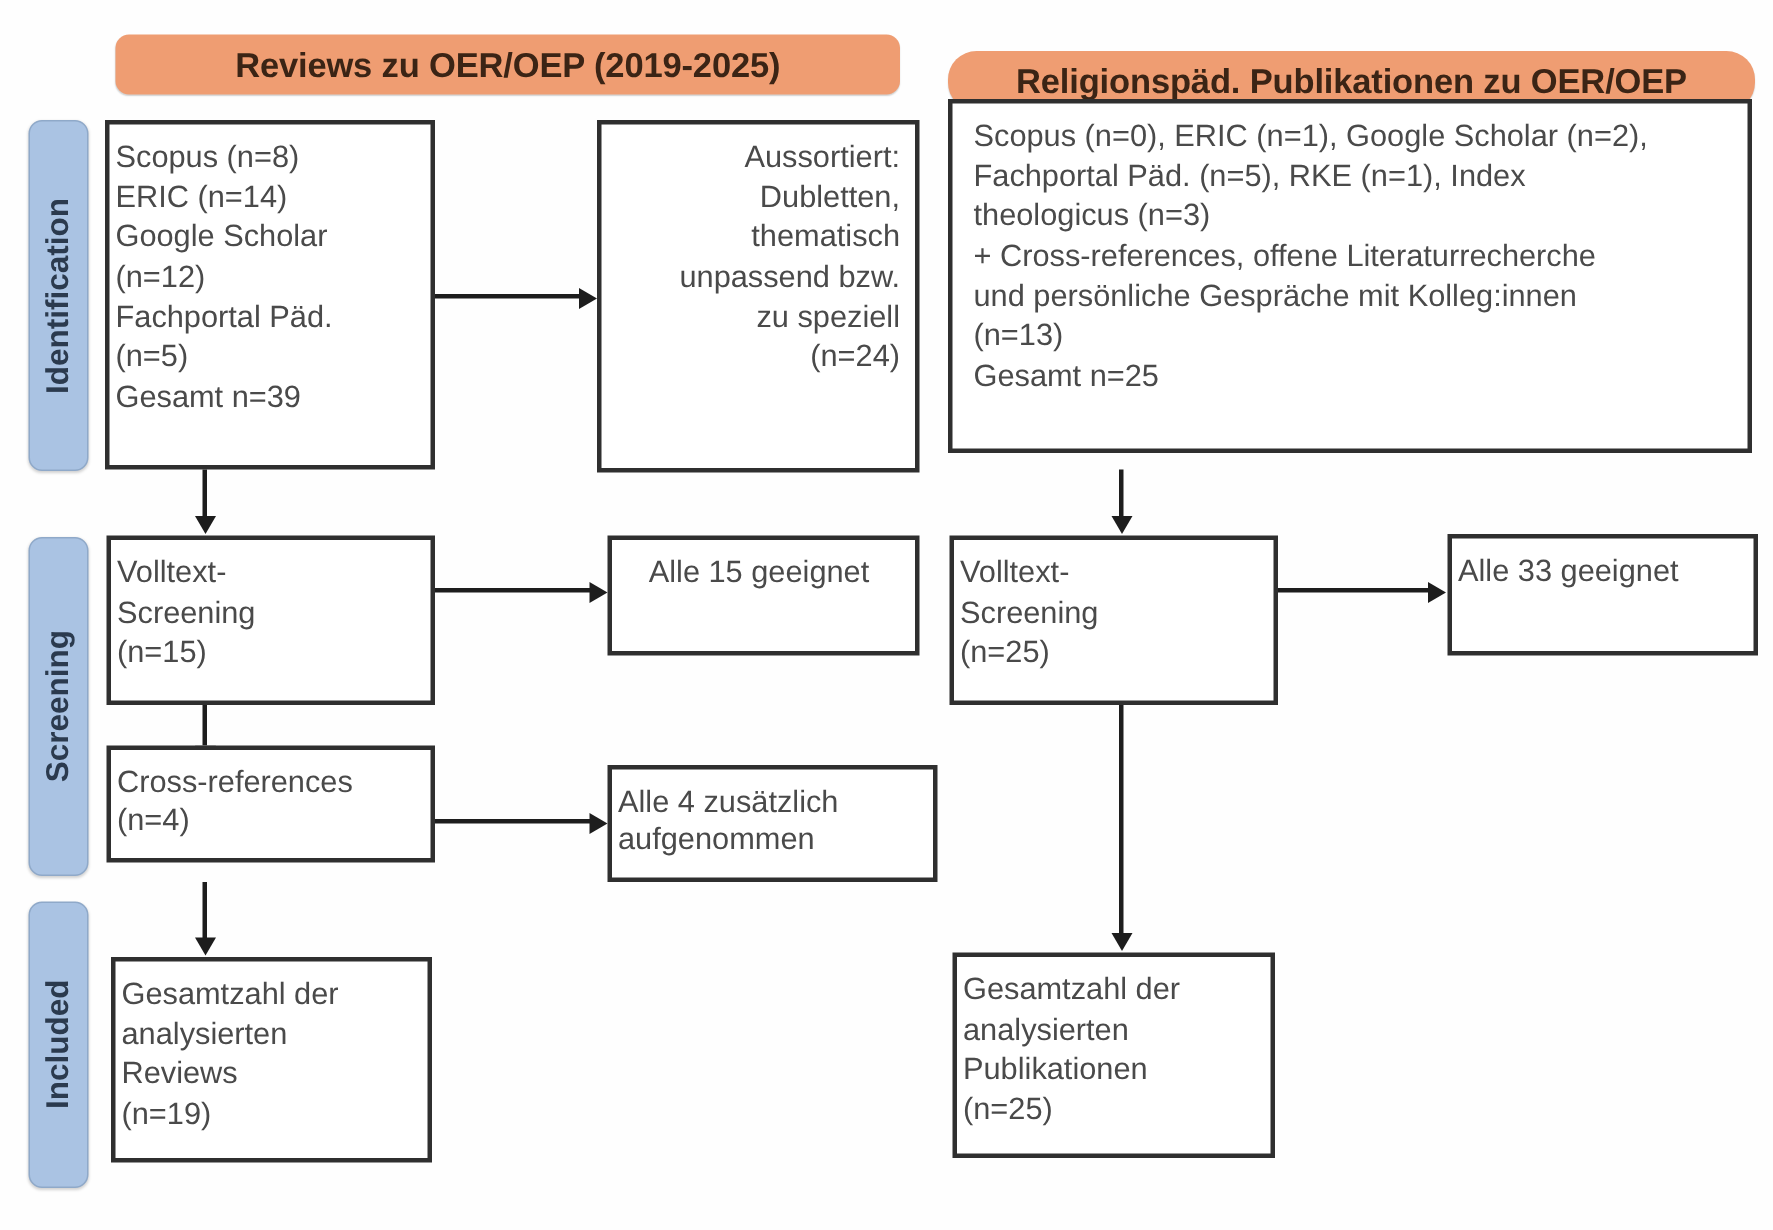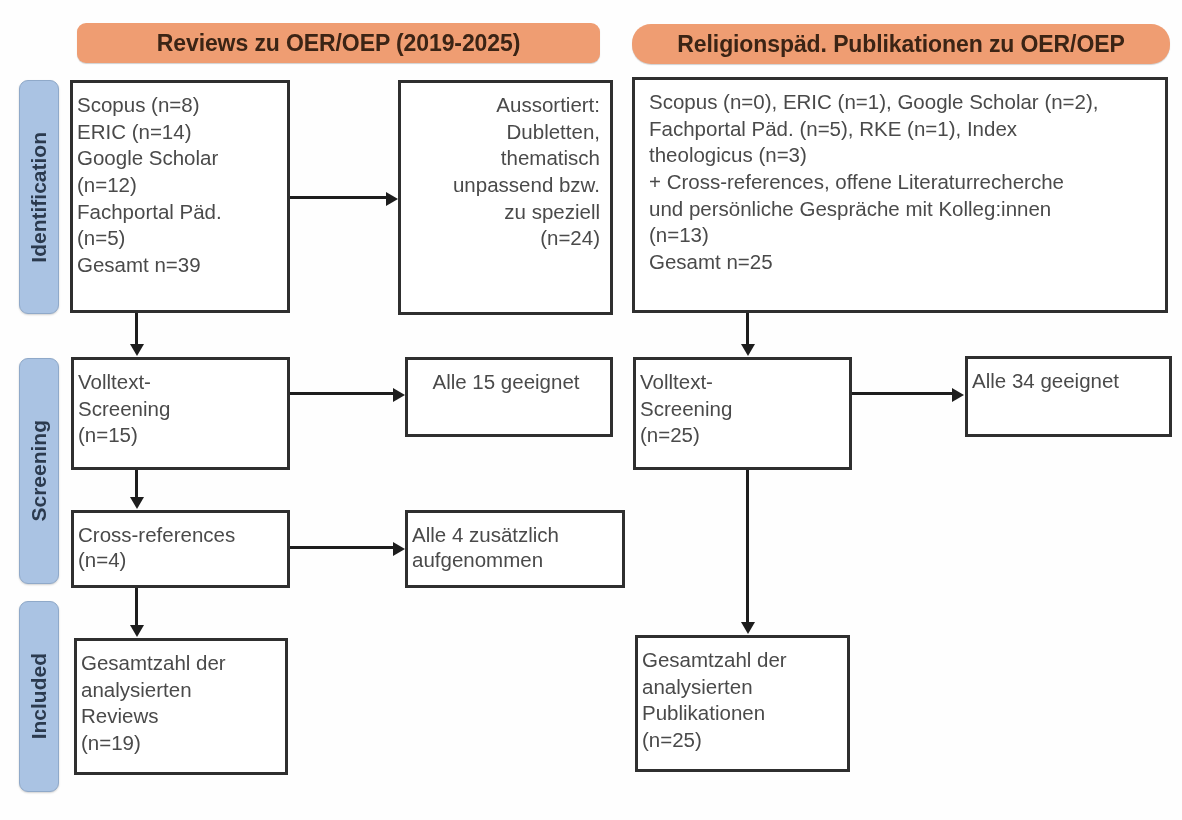--- a/index.html
+++ b/index.html
@@ -39,21 +39,21 @@
          border-top:7px solid transparent;border-bottom:7px solid transparent;
          border-left:12px solid #1d1d1d;}
 </style>
 </head>
 <body>
 
 <div id="canvas">
 
   <div class="hdr" style="left:77px;top:23px;width:523px;height:40px;text-align:right;">Reviews zu OER/OEP (2019-2025)</div>
 
-  <div class="hdr" style="left:632px;top:24px;width:538px;height:40px;border-radius:19px;">Religionspäd. Publikationen zu OER/OEP</div>
+  <div class="hdr" style="left:632px;top:34px;width:538px;height:40px;border-radius:19px;">Religionspäd. Publikationen zu OER/OEP</div>
 
   <div class="pill" style="left:19px;top:80px;height:232px;">
     <span>Identification</span>
   </div>
 
   <div class="pill" style="left:19px;top:358px;height:224px;">
     <span>Screening</span>
   </div>
 
   <div class="pill" style="left:19px;top:601px;height:189px;">
@@ -86,53 +86,53 @@
 (n=15)</div>
 
   <div class="box" style="left:405px;top:357px;width:208px;height:80px;text-align:center;">Alle 15 geeignet</div>
 
   <div class="ln hl" style="left:290px;top:392px;width:104px;"></div>
   <div class="arw-r" style="left:393px;top:387.5px;"></div>
 
   <div class="ln vl" style="left:135px;top:470px;height:28px;"></div>
   <div class="arw-d" style="left:129.5px;top:497px;"></div>
 
-  <div class="box tight" style="left:71px;top:510px;width:219px;height:78px;">Cross-references
+  <div class="box tight" style="left:71px;top:497px;width:219px;height:78px;">Cross-references
 (n=4)</div>
 
   <div class="box tight" style="left:405px;top:510px;width:220px;height:78px;">Alle 4 zusätzlich
 aufgenommen</div>
 
   <div class="ln hl" style="left:290px;top:546px;width:104px;"></div>
   <div class="arw-r" style="left:393px;top:541.5px;"></div>
 
   <div class="ln vl" style="left:135px;top:588px;height:38px;"></div>
   <div class="arw-d" style="left:129.5px;top:625px;"></div>
 
   <div class="box" style="left:74px;top:638px;width:214px;height:137px;">Gesamtzahl der
 analysierten
 Reviews
 (n=19)</div>
 
-  <div class="box" style="left:632px;top:77px;width:536px;height:236px;padding-left:14px;">Scopus (n=0), ERIC (n=1), Google Scholar (n=2),
+  <div class="box" style="left:632px;top:66px;width:536px;height:236px;padding-left:14px;">Scopus (n=0), ERIC (n=1), Google Scholar (n=2),
 Fachportal Päd. (n=5), RKE (n=1), Index
 theologicus (n=3)
 + Cross-references, offene Literaturrecherche
 und persönliche Gespräche mit Kolleg:innen
 (n=13)
 Gesamt n=25</div>
 
   <div class="ln vl" style="left:746px;top:313px;height:33px;"></div>
   <div class="arw-d" style="left:740.5px;top:344px;"></div>
 
   <div class="box" style="left:633px;top:357px;width:219px;height:113px;">Volltext-
 Screening
 (n=25)</div>
 
-  <div class="box" style="left:965px;top:356px;width:207px;height:81px;">Alle 34 geeignet</div>
+  <div class="box" style="left:965px;top:356px;width:207px;height:81px;">Alle 33 geeignet</div>
 
   <div class="ln hl" style="left:852px;top:392px;width:101px;"></div>
   <div class="arw-r" style="left:952px;top:387.5px;"></div>
 
   <div class="ln vl" style="left:746px;top:470px;height:153px;"></div>
   <div class="arw-d" style="left:740.5px;top:622px;"></div>
 
   <div class="box" style="left:635px;top:635px;width:215px;height:137px;">Gesamtzahl der
 analysierten
 Publikationen

